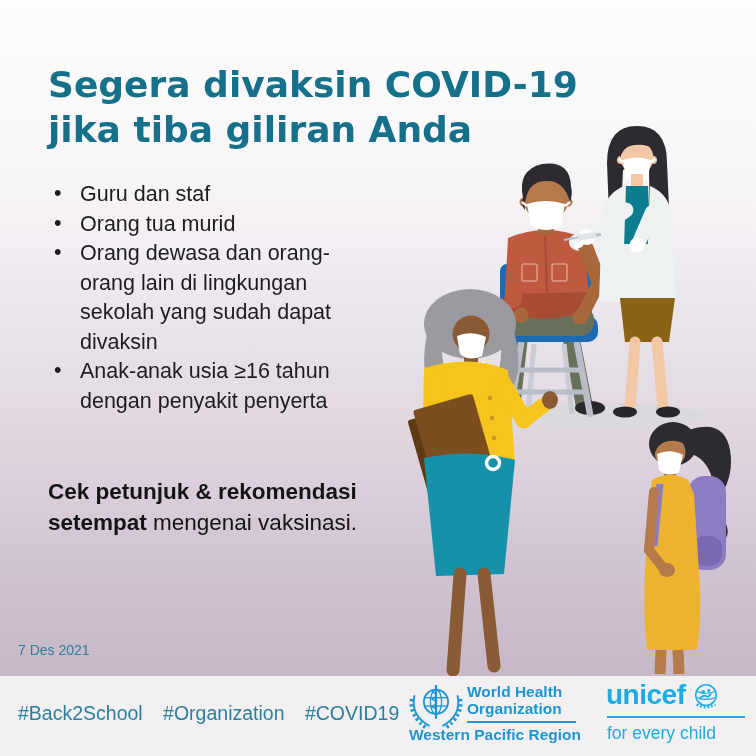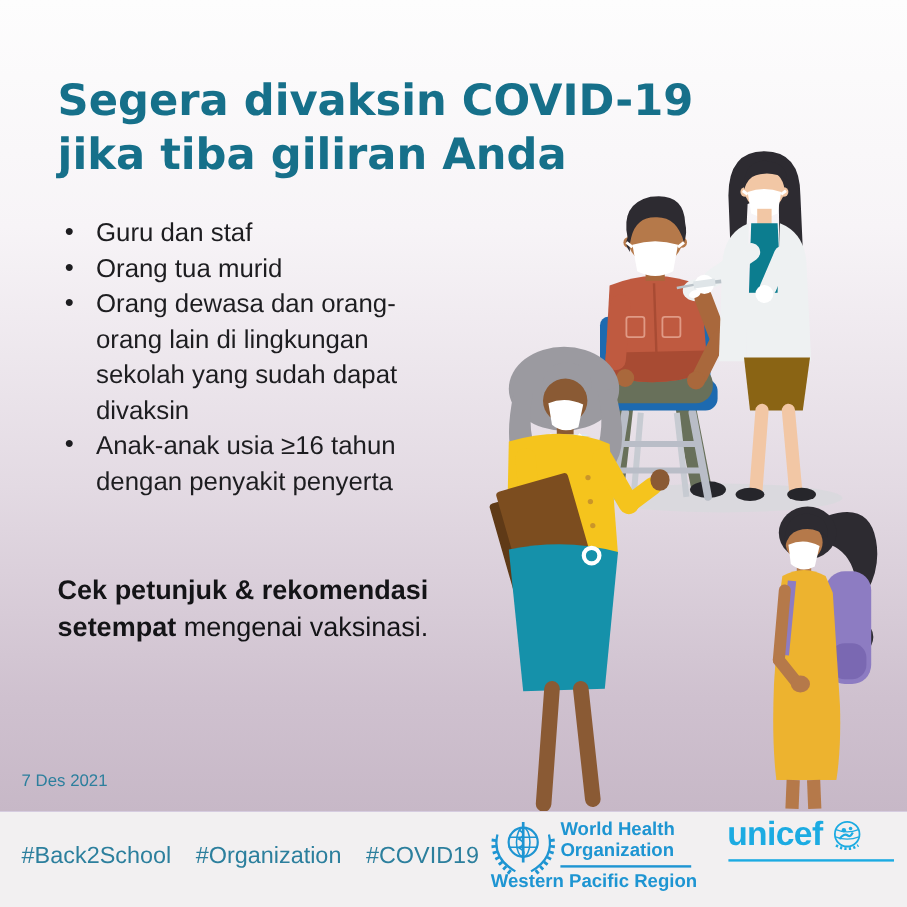--- a/index.html
+++ b/index.html
@@ -226,15 +226,16 @@
       <svg class="unicef-emblem" width="28" height="28" viewBox="0 0 30 30" xmlns="http://www.w3.org/2000/svg">
         <circle cx="15" cy="13" r="11" fill="none" stroke="#1cabe2" stroke-width="1.6"></circle>
         <path d="M5 9 Q15 13 25 9" fill="none" stroke="#1cabe2" stroke-width="1.2"></path>
         <path d="M4.5 15.5 Q15 19.5 25.5 15.5" fill="none" stroke="#1cabe2" stroke-width="1.2"></path>
         <circle cx="12" cy="9.5" r="2" fill="#1cabe2"></circle>
         <circle cx="18" cy="8" r="1.6" fill="#1cabe2"></circle>
         <path d="M8 17.5 Q12 11.5 16 14.5 Q18 15.5 20 11.5" fill="none" stroke="#1cabe2" stroke-width="2"></path>
         <path d="M5 23 Q15 29 25 23" fill="none" stroke="#1cabe2" stroke-width="2.5" stroke-dasharray="2 2"></path>
       </svg>
       <div class="unicef-divider"></div>
+      <div class="unicef-tagline">for every child</div>
     </div>
   </div>
 </div>
 
 </body></html>

